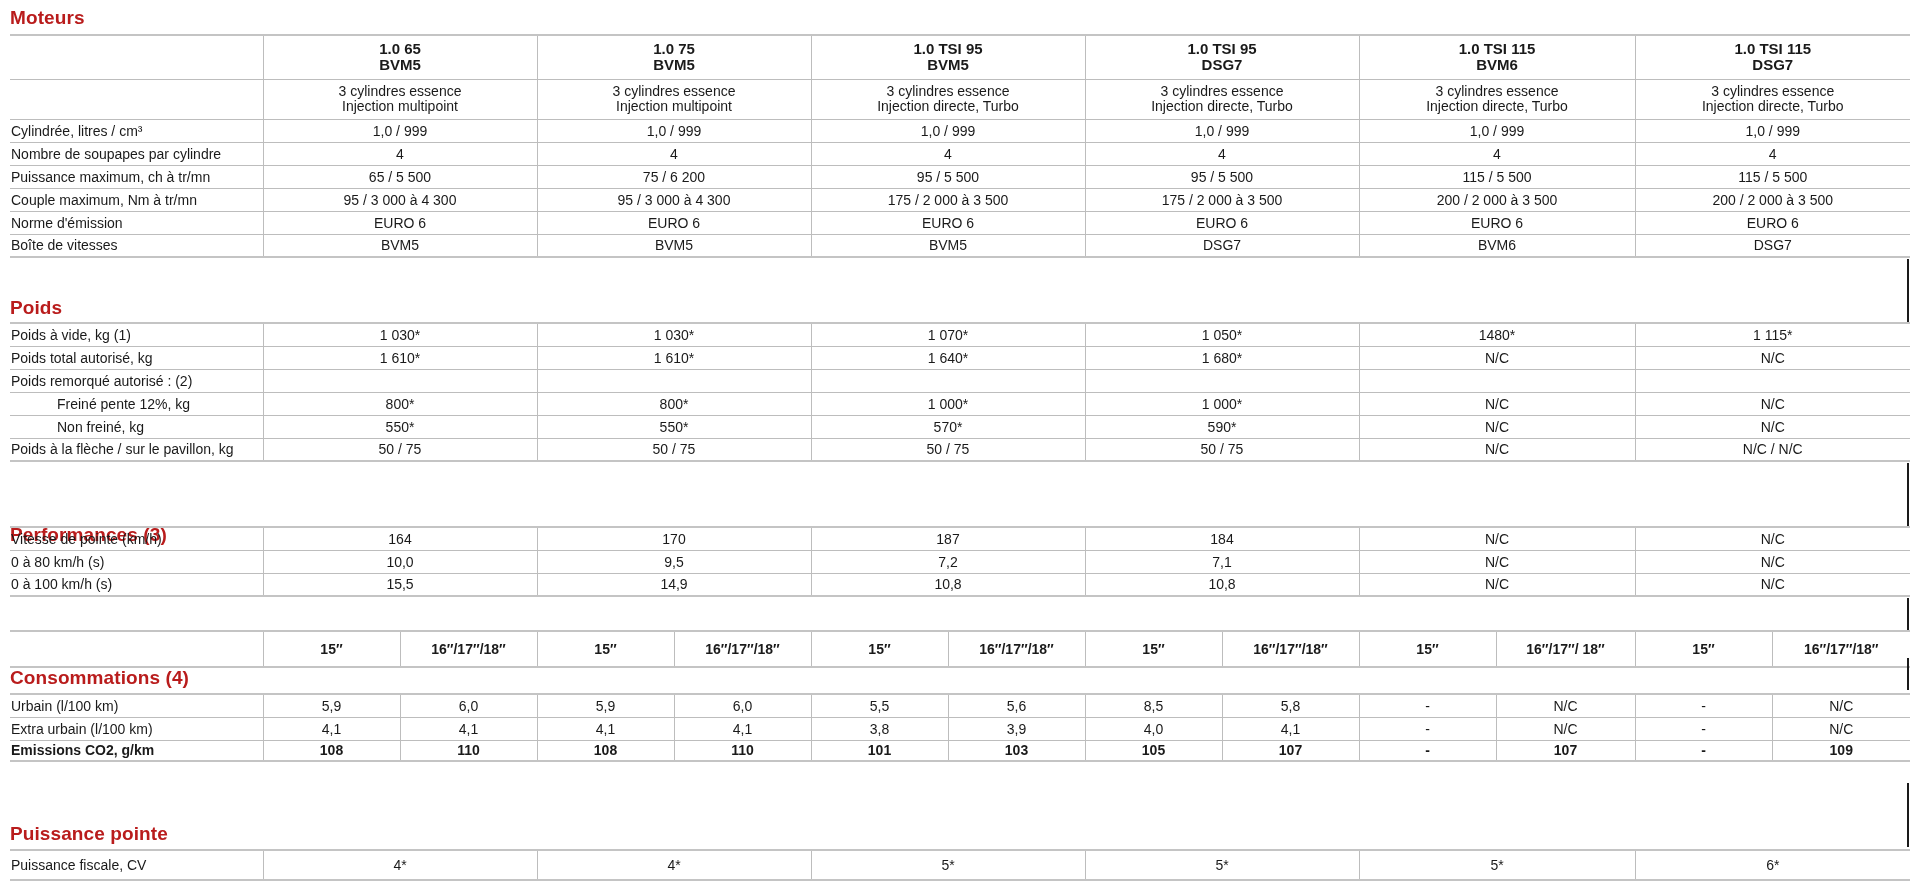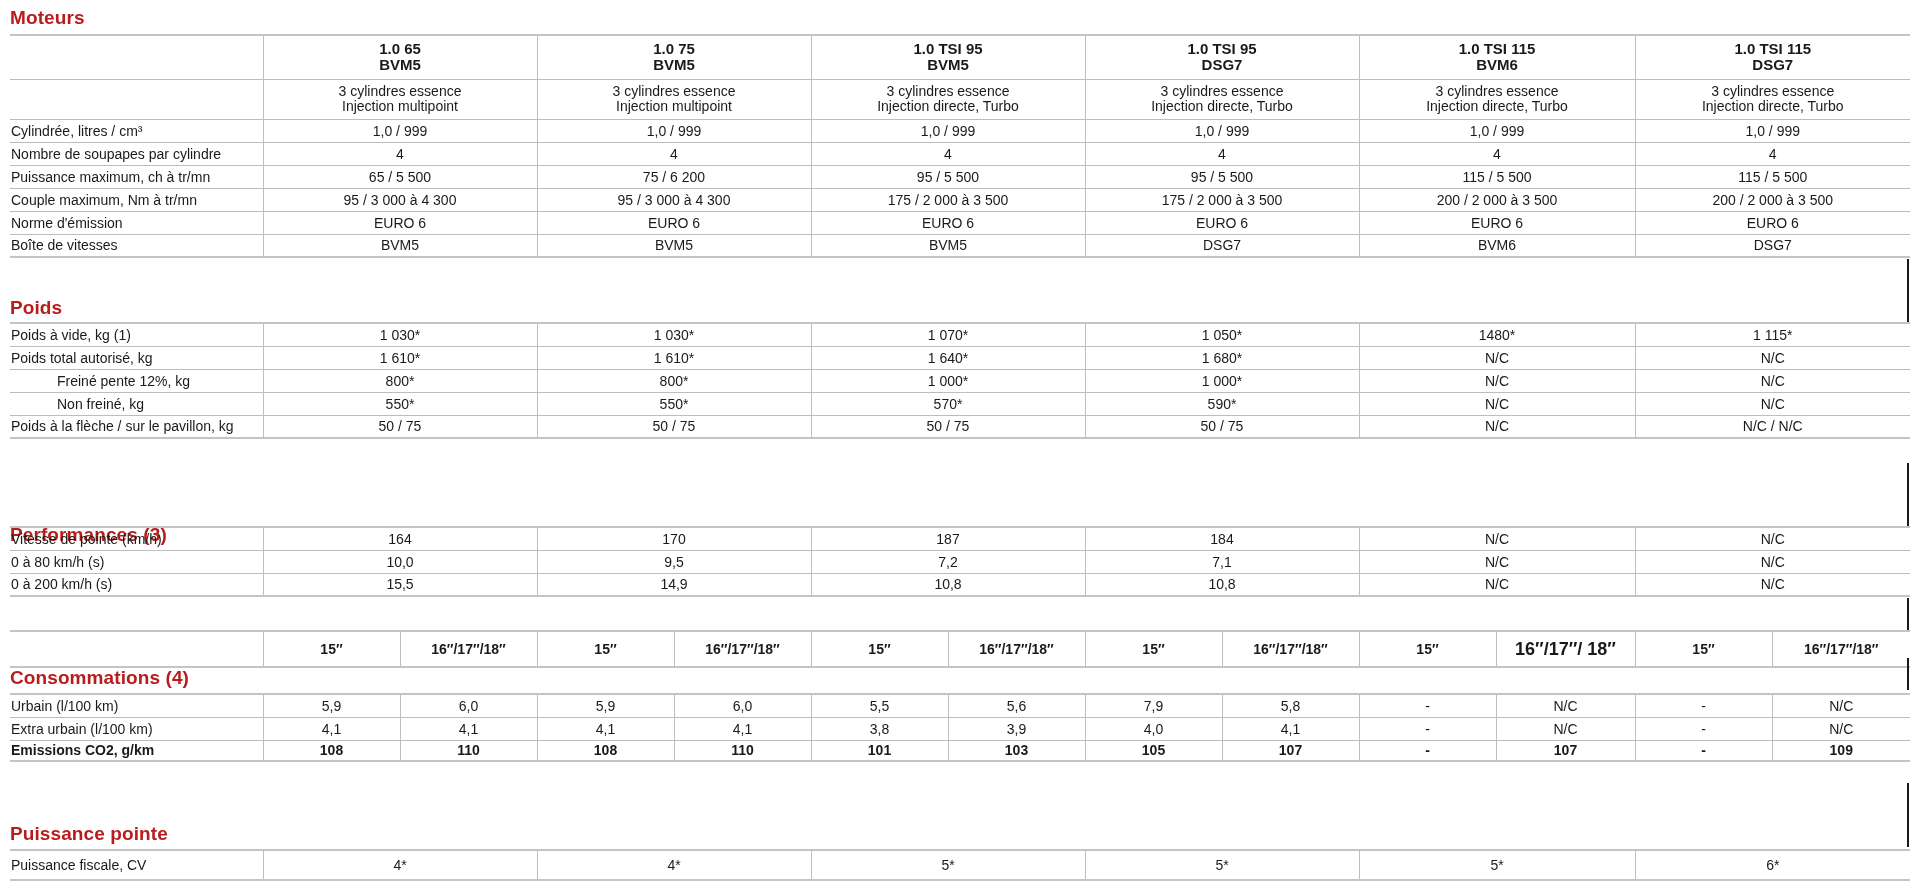--- a/index.html
+++ b/index.html
@@ -183,20 +183,29 @@
   <tr style="height:23px;">
     <td class="lbl">Poids total autorisé, kg</td>
     <td>1 610*</td>
         <td>1 610*</td>
         <td>1 640*</td>
         <td>1 680*</td>
         <td>N/C</td>
         <td>N/C</td>
   </tr>
   <tr style="height:23px;">
+    <td class="lbl">Poids remorqué autorisé : (2)</td>
+    <td></td>
+        <td></td>
+        <td></td>
+        <td></td>
+        <td></td>
+        <td></td>
+  </tr>
+  <tr style="height:23px;">
     <td class="lbl ind">Freiné pente 12%, kg</td>
     <td>800*</td>
         <td>800*</td>
         <td>1 000*</td>
         <td>1 000*</td>
         <td>N/C</td>
         <td>N/C</td>
   </tr>
   <tr style="height:23px;">
     <td class="lbl ind">Non freiné, kg</td>
@@ -246,21 +255,21 @@
   <tr style="height:23px;">
     <td class="lbl">0 à 80 km/h (s)</td>
     <td>10,0</td>
         <td>9,5</td>
         <td>7,2</td>
         <td>7,1</td>
         <td>N/C</td>
         <td>N/C</td>
   </tr>
   <tr class="bot" style="height:23px;">
-    <td class="lbl">0 à 200 km/h (s)</td>
+    <td class="lbl">0 à 100 km/h (s)</td>
     <td>15,5</td>
         <td>14,9</td>
         <td>10,8</td>
         <td>10,8</td>
         <td>N/C</td>
         <td>N/C</td>
   </tr>
 </tbody>
   </table>
 
@@ -287,21 +296,21 @@
     <td class="lbl"></td>
     <td class="hdr-name" style="font-size:14px;">15″</td>
     <td class="hdr-name" style="font-size:14px;">16″/17″/18″</td>
     <td class="hdr-name" style="font-size:14px;">15″</td>
     <td class="hdr-name" style="font-size:14px;">16″/17″/18″</td>
     <td class="hdr-name" style="font-size:14px;">15″</td>
     <td class="hdr-name" style="font-size:14px;">16″/17″/18″</td>
     <td class="hdr-name" style="font-size:14px;">15″</td>
     <td class="hdr-name" style="font-size:14px;">16″/17″/18″</td>
     <td class="hdr-name" style="font-size:14px;">15″</td>
-    <td class="hdr-name" style="font-size:18px;">16″/17″/ 18″</td>
+    <td class="hdr-name" style="font-size:14px;">16″/17″/ 18″</td>
     <td class="hdr-name" style="font-size:14px;">15″</td>
     <td class="hdr-name" style="font-size:14px;">16″/17″/18″</td>
   </tr>
 </tbody>
   </table>
 
 <div class="rbar" style="left:1907px; top:658px; height:32px;"></div>
 
 <div class="sec-title" style="top:667px;">Consommations (4)</div>
 
@@ -323,21 +332,21 @@
     </colgroup>
   <tbody>
       <tr class="top" style="height:23px;">
     <td class="lbl">Urbain (l/100 km)</td>
     <td>5,9</td>
         <td>6,0</td>
         <td>5,9</td>
         <td>6,0</td>
         <td>5,5</td>
         <td>5,6</td>
-        <td>7,9</td>
+        <td>8,5</td>
         <td>5,8</td>
         <td>-</td>
         <td>N/C</td>
         <td>-</td>
         <td>N/C</td>
   </tr>
   <tr style="height:23px;">
     <td class="lbl">Extra urbain (l/100 km)</td>
     <td>4,1</td>
         <td>4,1</td>

